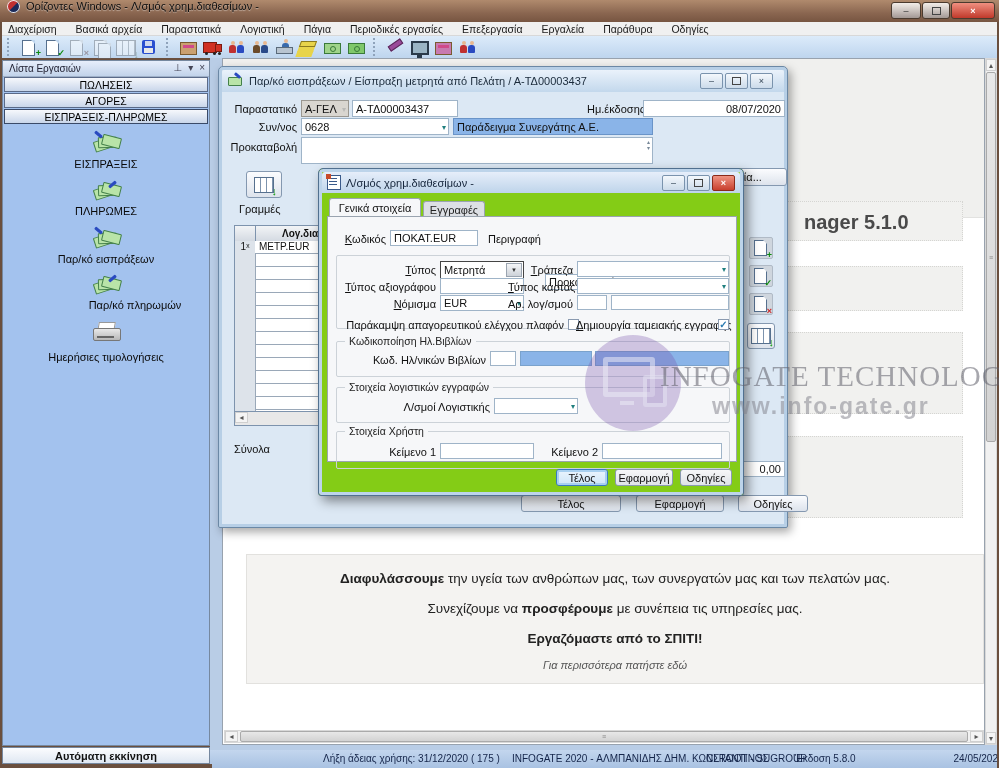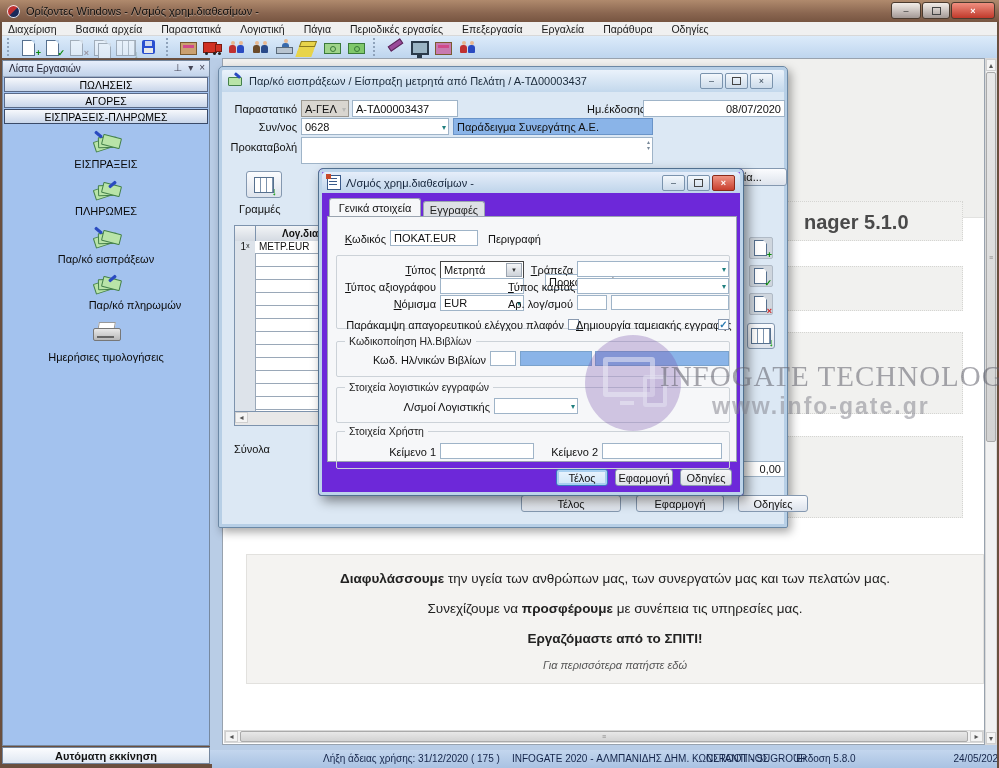--- a/index.html
+++ b/index.html
@@ -1,21 +1,21 @@
 <!DOCTYPE html>
 <html><head>
 <meta charset="utf-8">
 <style>
   html,body{margin:0;padding:0;}
   #app{position:relative;width:999px;height:768px;background:#6a4f3e;overflow:hidden;
        font-family:"Liberation Sans",sans-serif;font-size:11px;color:#111;}
   .abs{position:absolute;}
   
   #titlebar{left:0;top:0;width:999px;height:22px;
-    background:linear-gradient(#b08a6d,#8a6650 60%,#775541);display:flex;align-items:center;}
+    background:linear-gradient(#b08a6d,#8a6650 60%,#775541);display:flex;}
   #appicon{width:13px;height:13px;border-radius:50%;margin:0 6px 0 7px;
     background:linear-gradient(135deg,#c03030 48%,#1a2a5a 52%);box-shadow:0 0 0 1px #eee inset;}
   #apptitle{font-size:11px;color:#0d0d0d;text-shadow:0 1px 1px rgba(255,255,255,.45);}
   .wbtns{right:4px;top:2px;display:flex;gap:1px;}
   .wbtn{height:15px;border:1px solid #4a3a2e;border-radius:3px;
     background:linear-gradient(rgba(255,255,255,.85),rgba(190,200,210,.55));
     display:flex;align-items:center;justify-content:center;font-size:9px;color:#333;}
   .wbtn.min{width:28px;} .wbtn.max{width:26px;} 
   .wbtn.close{width:42px;background:linear-gradient(#f09080,#c0392b);color:#fff;font-weight:bold;}
   .restore-glyph{width:7px;height:6px;border:1px solid #444;background:transparent;}
@@ -136,21 +136,21 @@
     background:
       linear-gradient(to right,#dde3ea 0 20px,transparent 20px 21px) ,
       repeating-linear-gradient(to bottom,#fff 0 12px,#9aa8b8 12px 13px);}
   #grid-body::before{content:"";position:absolute;left:20px;top:0;bottom:0;width:1px;background:#9aa8b8;}
   .grow1{position:absolute;left:0;top:0;height:12px;display:flex;font-size:10px;}
   .grow1 .c0{width:20px;text-align:center;background:#dde3ea;}
   .grow1 .c1{padding-left:4px;background:#fff;width:100px;}
   #grid-hscroll{position:absolute;left:0;bottom:0;width:100%;height:13px;border-top:1px solid #7d93ad;background:#e8e8e8;}
   
   #dlg{left:318px;top:168px;width:426px;height:328px;box-sizing:border-box;
-    border:1px solid #51708f;border-radius:5px 5px 3px 3px;background:#6d28d9;
+    border:1px solid #51708f;border-radius:5px 5px 3px 3px;background:#84cc16;
     box-shadow:0 0 0 3px #bdd4ea inset,4px 5px 12px rgba(0,0,0,.45);}
   #dlg-title{position:absolute;left:3px;top:3px;right:3px;height:21px;border-radius:3px 3px 0 0;
     background:linear-gradient(#e6eefa,#bed4ea);display:flex;align-items:center;font-size:11px;color:#14243a;}
   .dicon{width:12px;height:13px;background:#fff;border:1px solid #3a5a8a;margin:0 5px 0 5px;position:relative;}
   .dicon::before{content:"";position:absolute;left:1px;top:2px;width:8px;height:1px;background:#3a5a8a;
     box-shadow:0 3px 0 #3a5a8a,0 6px 0 #3a5a8a;}
   .dicon::after{content:"";position:absolute;left:-2px;top:-2px;width:5px;height:5px;background:#c84a2a;}
   .tab{position:absolute;height:18px;display:flex;align-items:center;justify-content:center;
     font-size:11px;border:1px solid #9aa4b0;border-bottom:none;border-radius:3px 3px 0 0;box-sizing:border-box;}
   .tab.active{background:#f6f7f9;z-index:3;}

